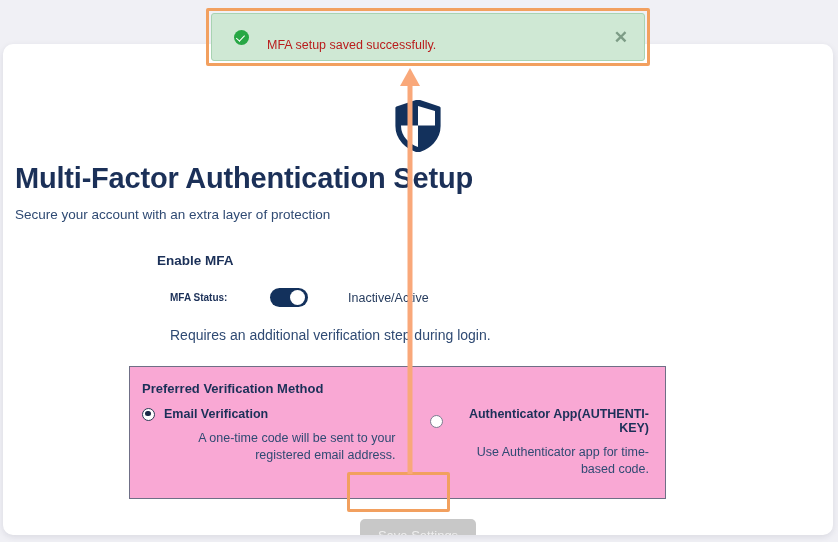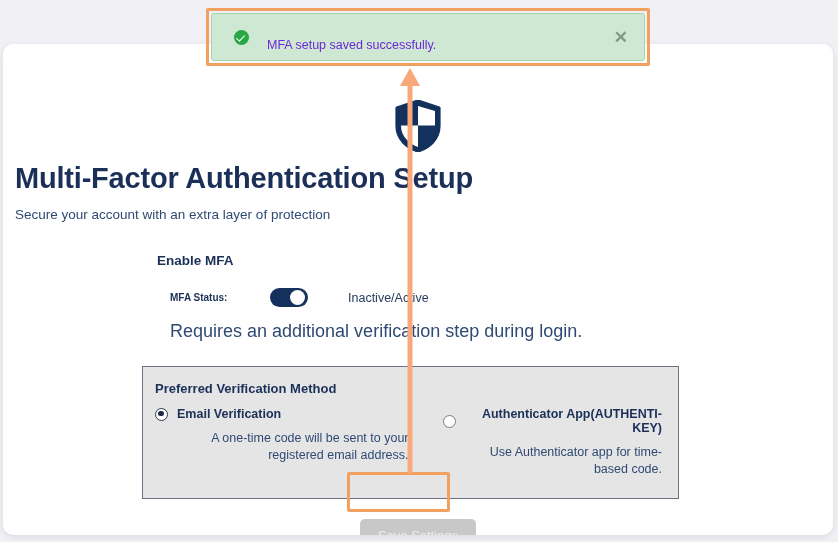--- a/index.html
+++ b/index.html
@@ -104,34 +104,34 @@
     height: 15px;
     border-radius: 50%;
     background: #ffffff;
   }
   .toggle-state {
     font-size: 12.5px;
     color: #263c5e;
     margin-left: 40px;
   }
   .helper-text {
-    font-size: 18px;
+    font-size: 14px;
     color: #2f4a73;
-    margin-top: 14px;
+    margin-top: 20px;
     padding-left: 13px;
   }
 
   
   .method-panel {
     position: absolute;
-    left: 139px;
+    left: 126px;
     top: 322px;
     width: 537px;
     height: 133px;
-    background: #e5e5e5;
+    background: #f9a8d4;
     border: 1px solid #6f6f86;
     box-sizing: border-box;
     padding: 14px 16px 0 12px;
   }
   .panel-title {
     font-size: 13px;
     font-weight: bold;
     color: #1b3058;
     margin: 0 0 11px 0;
   }
@@ -235,21 +235,21 @@
     left: 4.4px;
     top: 3px;
     width: 3.5px;
     height: 7px;
     border: solid #ffffff;
     border-width: 0 1.8px 1.8px 0;
     transform: rotate(43deg);
   }
   .alert-text {
     font-size: 12.5px;
-    color: #6d28d9;
+    color: #b91c1c;
     margin-left: 18px;
     flex: 1;
     margin-top: 16px;
   }
   .alert-close {
     font-size: 17px;
     color: #7d9c86;
     font-weight: bold;
     cursor: pointer;
     line-height: 1;

